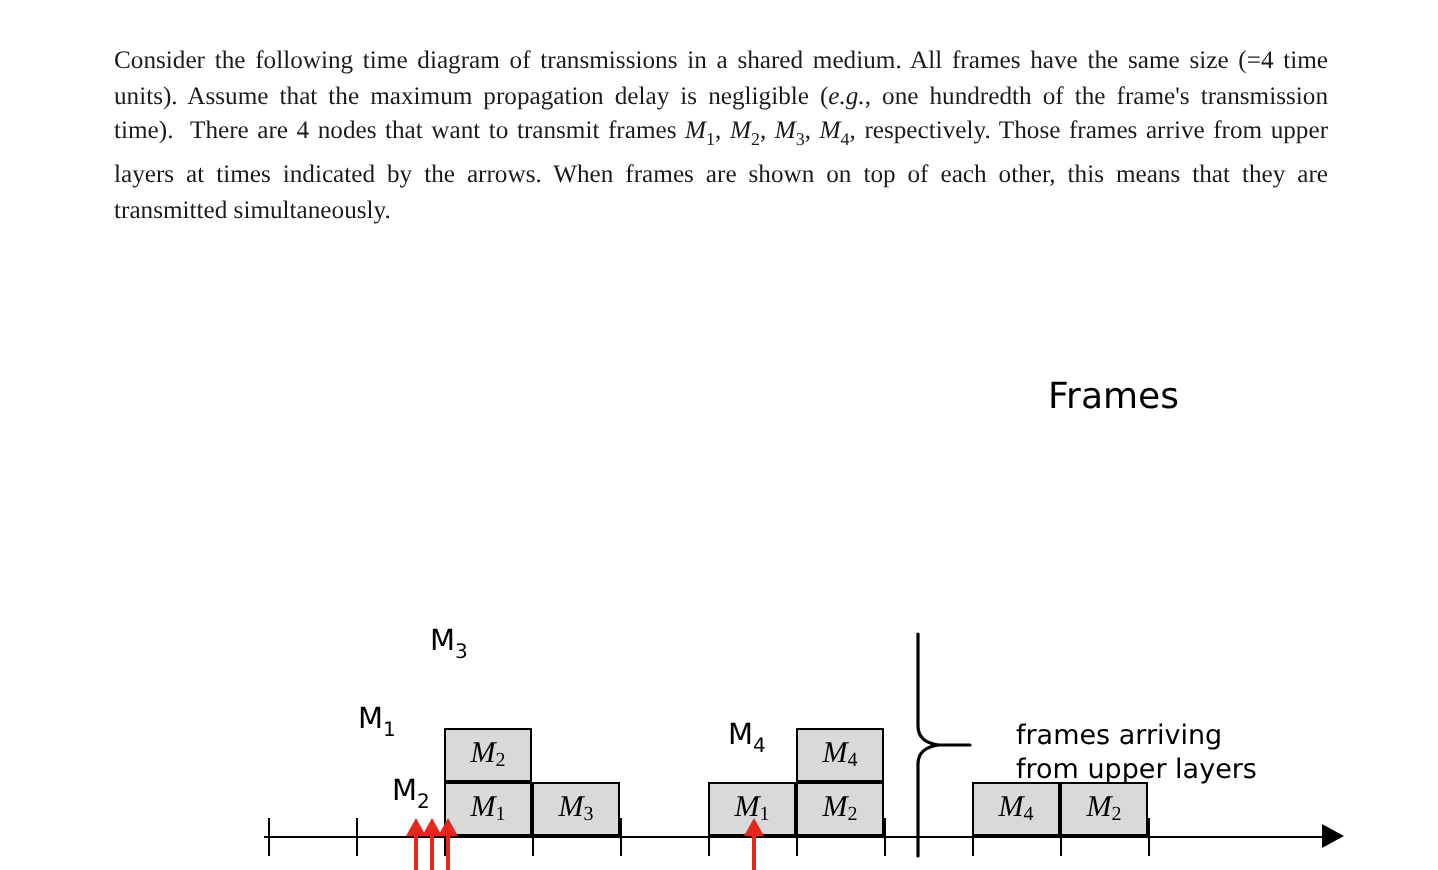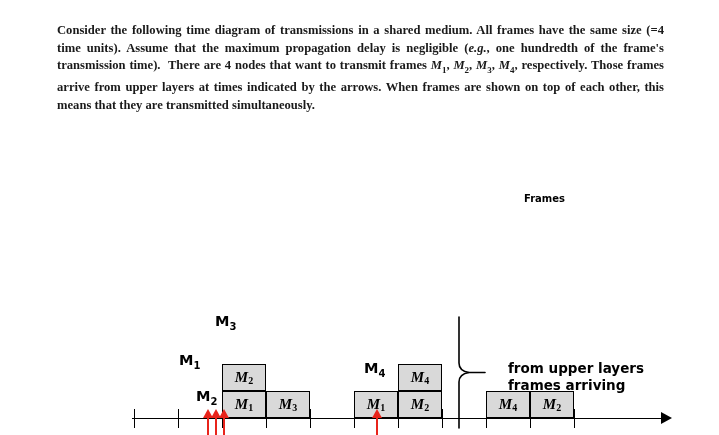--- a/index.html
+++ b/index.html
@@ -12,21 +12,20 @@
     background: #ffffff;
     font-family: "Liberation Serif", serif;
     color: #000000;
     overflow: hidden;
     position: relative;
   }
   #page {
     position: relative;
     width: 719px;
     height: 435px;
-    font-weight: bold;
   }
 
   
   #statement {
     position: absolute;
     left: 57px;
     top: 22px;
     width: 607px;
     font-size: 12.6px;
     line-height: 17.6px;
@@ -123,21 +122,21 @@
     color: #000;
     white-space: nowrap;
   }
   .hand sub { font-size: 10px; }
 
   #frames-transmitted {
     position: absolute;
     left: 524px;
     top: 30px;
     font-family: "DejaVu Sans", sans-serif;
-    font-size: 10px;
+    font-size: 18px;
     line-height: 17px;
     color: #000;
   }
 
   #upper-layers-note {
     position: absolute;
     left: 508px;
     top: 200px;
     font-family: "DejaVu Sans", sans-serif;
     font-size: 13.5px;
@@ -246,18 +245,18 @@
     <div id="frames-transmitted">
       <div>Frames</div>
     </div>
 
     <svg id="brace" width="50" height="115" viewBox="0 0 50 115">
       <path d="M4 2 L4 48 Q4 56 14 57.5 Q4 59 4 67 L4 113" fill="none" stroke="#000" stroke-width="1.6" stroke-linecap="round"></path>
       <path d="M14 57.5 L30 57.5" fill="none" stroke="#000" stroke-width="1.6" stroke-linecap="round"></path>
     </svg>
 
     <div id="upper-layers-note">
+      <div>frames arriving</div>
       <div>from upper layers</div>
-      <div>frames arriving</div>
     </div>
 
   </div>
 </div>
 
 </body></html>

